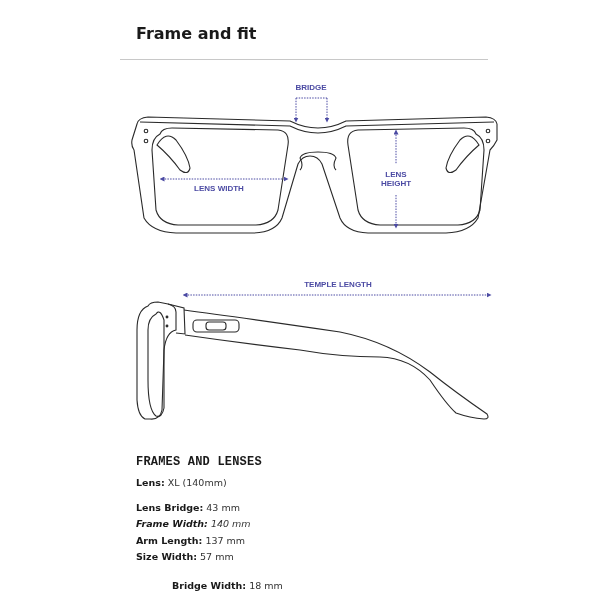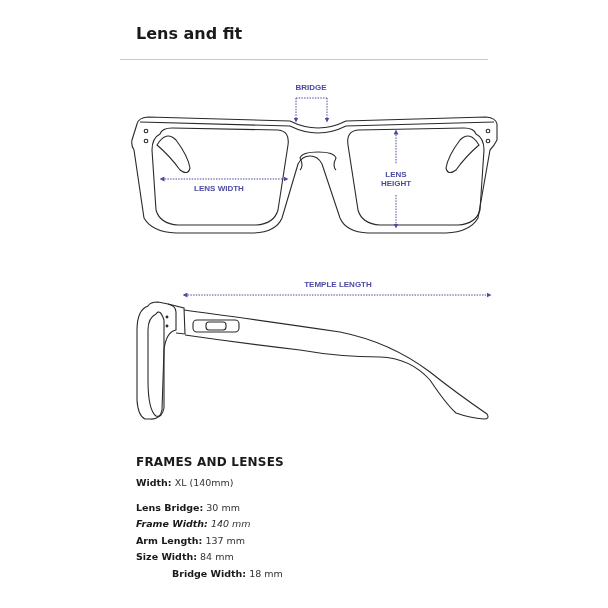--- a/index.html
+++ b/index.html
@@ -2,29 +2,29 @@
 <html><head>
 <meta charset="utf-8">
 <style>
   html, body { margin:0; padding:0; background:#ffffff; }
   body { width:608px; height:608px; position:relative; overflow:hidden;
          font-family:"DejaVu Sans", sans-serif; color:#111; }
   .title { position:absolute; left:136px; top:24px; font-size:16px; font-weight:bold; color:#1a1a1a; }
   .rule { position:absolute; left:120px; top:59px; width:368px; height:1px; background:#c8c8c8; }
   svg.diagram { position:absolute; left:0; top:0; }
   .dim-label { font-family:"Liberation Sans", sans-serif; font-weight:bold; font-size:8px; fill:#4b4aa3; }
-  .section-title { position:absolute; left:136px; top:455px; font-size:12px; font-weight:bold; color:#1a1a1a; letter-spacing:0.2px; }
+  .section-title { position:absolute; left:136px; top:455px; font-size:12px; font-weight:bold; color:#1a1a1a; letter-spacing:0.2px;font-family:Liberation Mono, monospace; }
   .spec { position:absolute; left:136px; font-size:9.5px; color:#1a1a1a; white-space:nowrap; }
   .spec .k { font-weight:bold; }
   .spec .v { color:#333; }
 </style>
 </head>
 <body>
 
-<div class="title">Lens and fit</div>
+<div class="title">Frame and fit</div>
 <div class="rule"></div>
 
 <svg class="diagram" width="608" height="440" viewBox="0 0 608 440">
   <defs>
     <marker id="arr" markerWidth="5" markerHeight="5" refX="2.5" refY="2.5" orient="auto-start-reverse">
       <path d="M0,0 L5,2.5 L0,5 z" fill="#4b4aa3"></path>
     </marker>
   </defs>
 
   <g fill="none" stroke="#2a2a2a" stroke-width="1.1">
@@ -83,36 +83,36 @@
 
   <g stroke="#4b4aa3" stroke-width="1" stroke-dasharray="1.5,1.2" fill="none">
     <path d="M185,295 L489,295" marker-start="url(#arr)" marker-end="url(#arr)"></path>
   </g>
   <text class="dim-label" x="338" y="287" text-anchor="middle">TEMPLE LENGTH</text>
 </svg>
 
 <div class="section-title">FRAMES AND LENSES</div>
 
 <div class="spec" style="top:477px;">
-  <span class="k">Width:</span>
+  <span class="k">Lens:</span>
   <span class="v">XL (140mm)</span>
 </div>
 
 <div class="spec" style="top:502px;">
   <span class="k">Lens Bridge:</span>
-  <span class="v">30 mm</span>
+  <span class="v">43 mm</span>
 </div>
 <div class="spec" style="top:518px;font-style:italic;">
   <span class="k">Frame Width:</span>
   <span class="v">140 mm</span>
 </div>
 <div class="spec" style="top:535px;text-align:right;">
   <span class="k">Arm Length:</span>
   <span class="v">137 mm</span>
 </div>
 <div class="spec" style="top:551px;">
   <span class="k">Size Width:</span>
-  <span class="v">84 mm</span>
+  <span class="v">57 mm</span>
 </div>
-<div class="spec" style="top:568px;padding-left:36px;">
+<div class="spec" style="top:580px;padding-left:36px;">
   <span class="k">Bridge Width:</span>
   <span class="v">18 mm</span>
 </div>
 
 </body></html>

